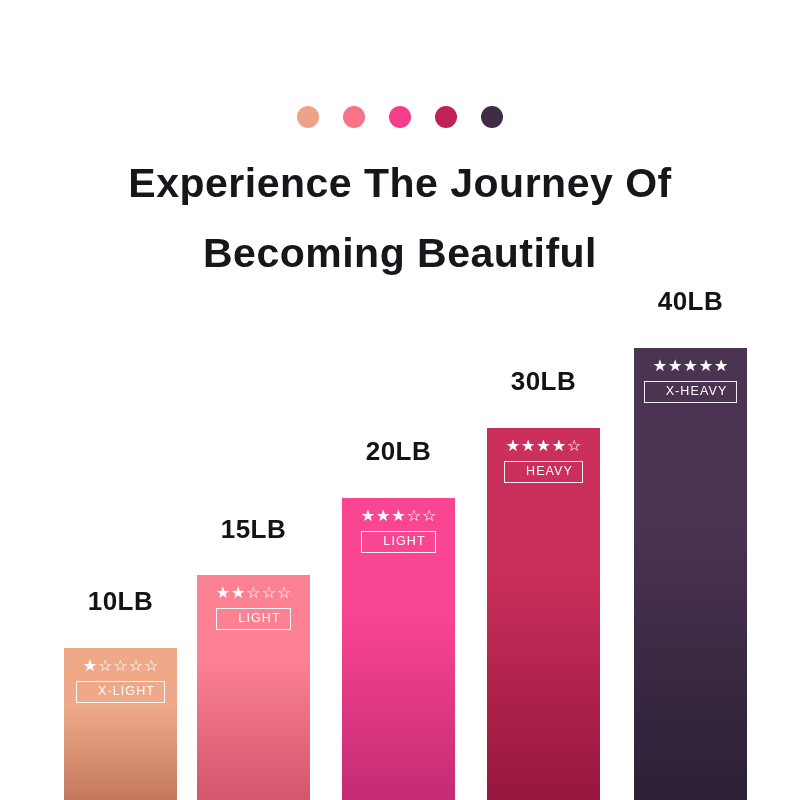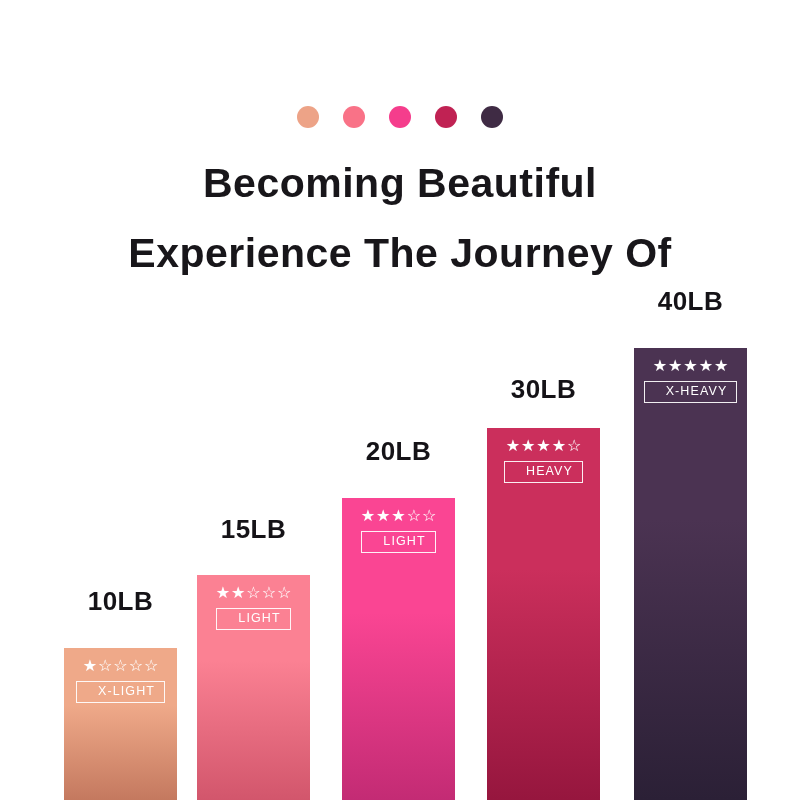--- a/index.html
+++ b/index.html
@@ -133,22 +133,22 @@
 
   <div id="dot-row">
       <span class="dot" style="background: rgb(237, 163, 135);"></span>
       <span class="dot" style="background: rgb(249, 114, 135);"></span>
       <span class="dot" style="background: rgb(245, 61, 140);"></span>
       <span class="dot" style="background: rgb(192, 34, 83);"></span>
       <span class="dot" style="background: rgb(63, 43, 68);"></span>
     </div>
 
   <h1 id="page-title">
+    <span class="line">Experience The Journey Of</span>
     <span class="line">Becoming Beautiful</span>
-    <span class="line">Experience The Journey Of</span>
   </h1>
 
   <div id="chart">
       <div class="bar-group" style="left: 64px; width: 108px; height: 212px;">
         <div class="bar-weight" style="top: 0px;">10LB</div>
         <div class="bar" style="height: 152px; background: linear-gradient(rgb(239, 169, 137) 0%, rgb(239, 169, 137) 38%, rgb(196, 121, 95) 100%);">
           <div class="bar-inner">
             <div class="stars">
               <span class="st">★</span>
               <span class="st">☆</span>
@@ -184,21 +184,21 @@
               <span class="st">★</span>
               <span class="st">★</span>
               <span class="st">☆</span>
               <span class="st">☆</span>
             </div>
             <div class="tag">LIGHT</div>
           </div>
         </div>
       </div>
       <div class="bar-group" style="left: 487px; width: 113px; height: 432px;">
-        <div class="bar-weight" style="top: 8px;">30LB</div>
+        <div class="bar-weight" style="top: 0px;">30LB</div>
         <div class="bar" style="height: 372px; background: linear-gradient(rgb(203, 47, 92) 0%, rgb(203, 47, 92) 38%, rgb(150, 22, 62) 100%);">
           <div class="bar-inner">
             <div class="stars">
               <span class="st">★</span>
               <span class="st">★</span>
               <span class="st">★</span>
               <span class="st">★</span>
               <span class="st">☆</span>
             </div>
             <div class="tag">HEAVY</div>

